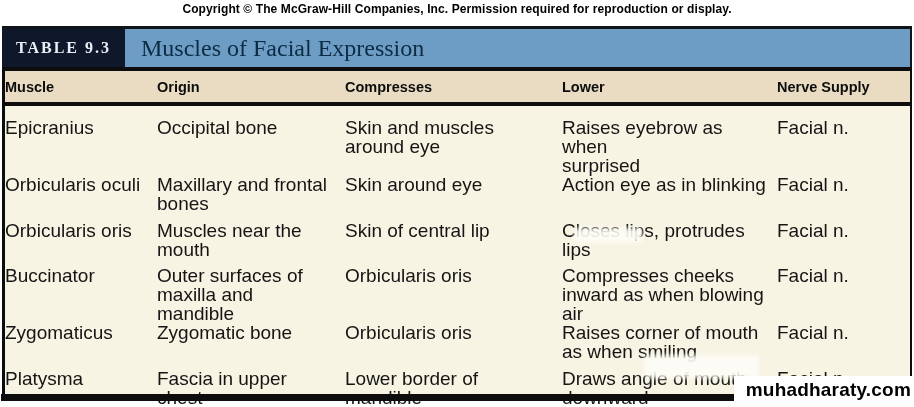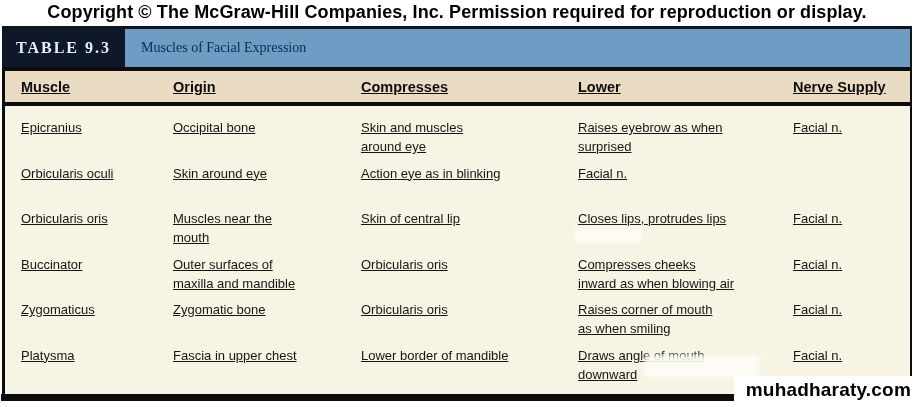--- a/index.html
+++ b/index.html
@@ -8,21 +8,21 @@
     background: #ffffff;
     position: relative;
     overflow: hidden;
     font-family: "Liberation Sans", sans-serif;
     color: #111;
   }
 
   .copyright {
     position: absolute; top: 2px; left: 0; right: 0;
     text-align: center;
-    font-size: 18px; font-weight: bold; color: #000;
+    font-size: 12px; font-weight: bold; color: #000;
     letter-spacing: 0.1px;
   }
 
   
   .titlebar {
     position: absolute; left: 2px; top: 26px;
     width: 910px; height: 41px;
     box-sizing: border-box;
     display: flex;
     background: #6d9cc5;
@@ -37,29 +37,27 @@
     font-size: 16px; font-weight: bold;
     letter-spacing: 2px;
     display: flex; align-items: center; justify-content: center;
   }
   .title-text {
     flex: 1;
     display: flex; align-items: center;
     padding-left: 16px;
     color: #0d2c44;
     font-family: "Liberation Serif", serif;
-    font-size: 14px;
+    font-size: 24px;
   }
 
   
   .grid-cols {
     display: grid;
     grid-template-columns: 152px 188px 217px 215px 1fr;
-    padding-left: 16px;
-    text-decoration: underline;
   }
 
   
   .headerrow {
     position: absolute; left: 2px; top: 67px;
     width: 910px; height: 39px;
     box-sizing: border-box;
     background: #e9dcc2;
     border-top: 4px solid #0d0d0d;
     border-bottom: 4px solid #0d0d0d;
@@ -75,21 +73,21 @@
     width: 910px; height: 288px;
     box-sizing: border-box;
     background: #f8f4e3;
     border-left: 3px solid #0d0d0d;
     border-right: 2px solid #0d0d0d;
     padding-top: 12px;
   }
   .t-row {
     min-height: 45.5px;
     align-items: start;
-    font-size: 13px; line-height: 19px; color: #151515;
+    font-size: 19px; line-height: 19px; color: #151515;
   }
   .t-row > div { white-space: pre-line; padding-right: 10px; }
 
   .bottombar {
     position: absolute; left: 1px; top: 394px;
     width: 757px; height: 7px;
     background: #0d0d0d;
   }
 
   .watermark {
@@ -135,20 +133,22 @@
     <div>Occipital bone</div>
     <div>Skin and muscles
 around eye</div>
     <div>Raises eyebrow as when
 surprised</div>
     <div>Facial n.</div>
   </div>
 
   <div class="t-row grid-cols">
     <div>Orbicularis oculi</div>
+    <div>Maxillary and frontal
+bones</div>
     <div>Skin around eye</div>
     <div>Action eye as in blinking</div>
     <div>Facial n.</div>
   </div>
 
   <div class="t-row grid-cols">
     <div>Orbicularis oris</div>
     <div>Muscles near the
 mouth</div>
     <div>Skin of central lip</div>

